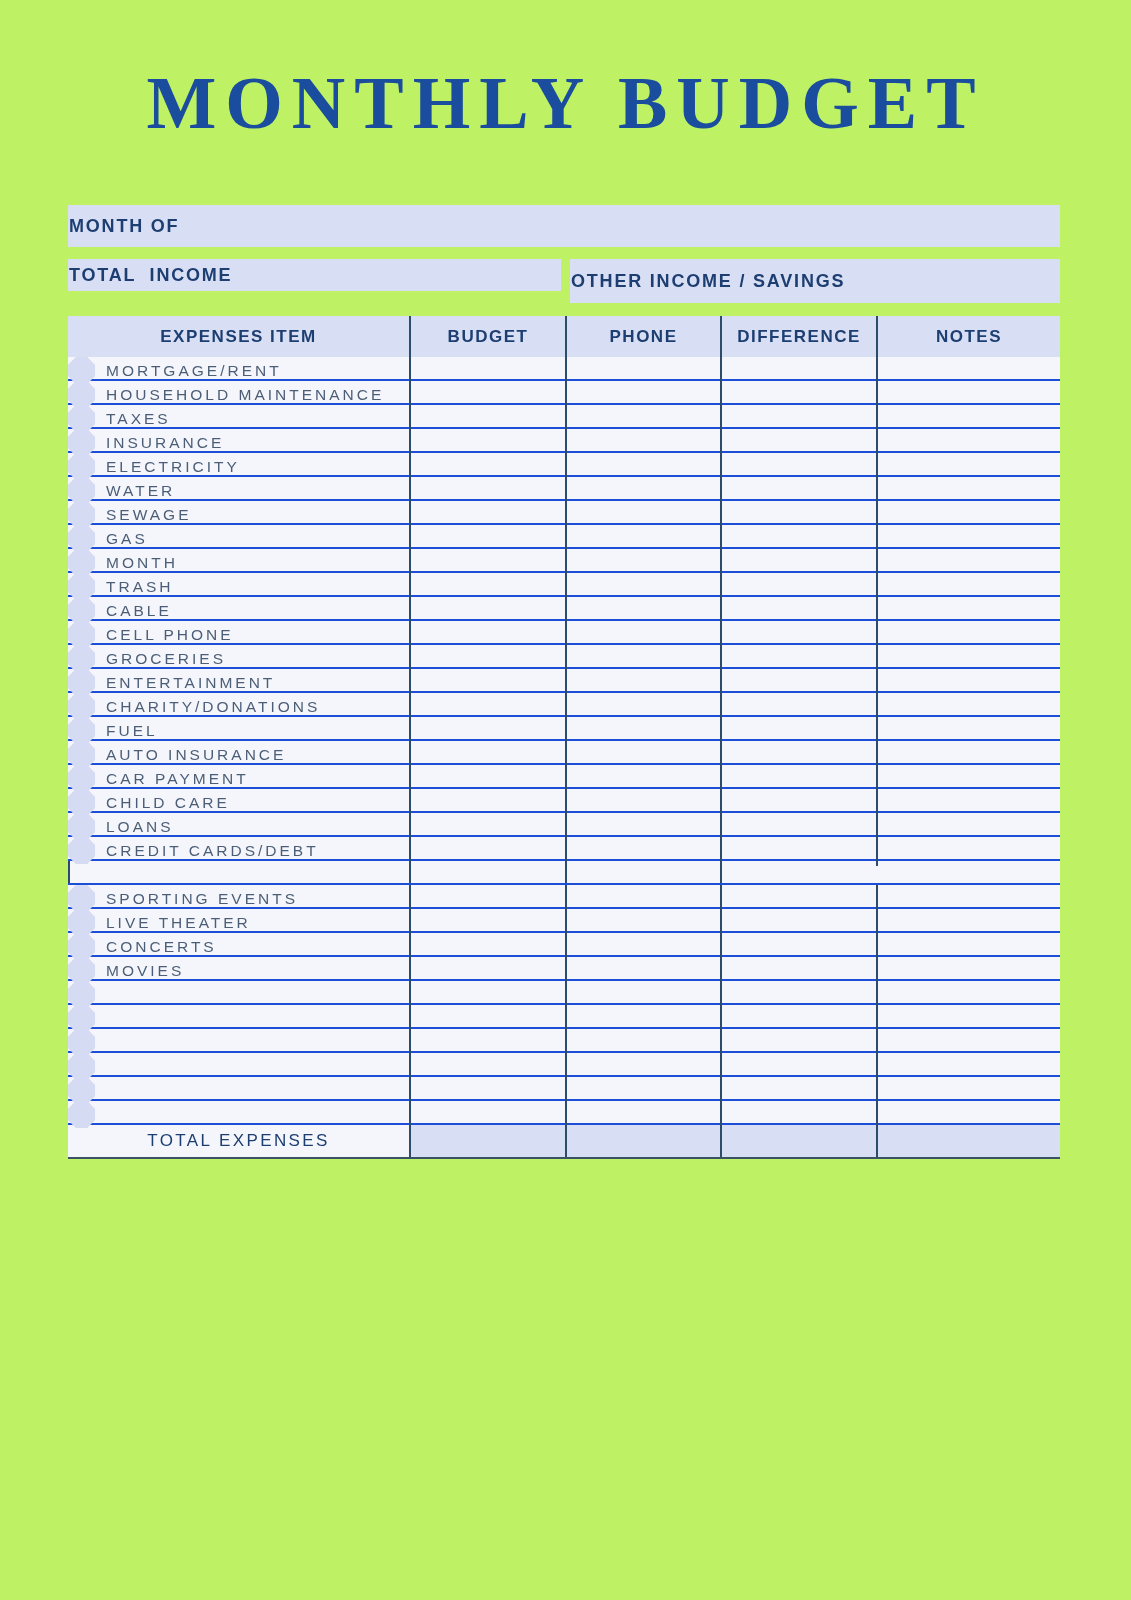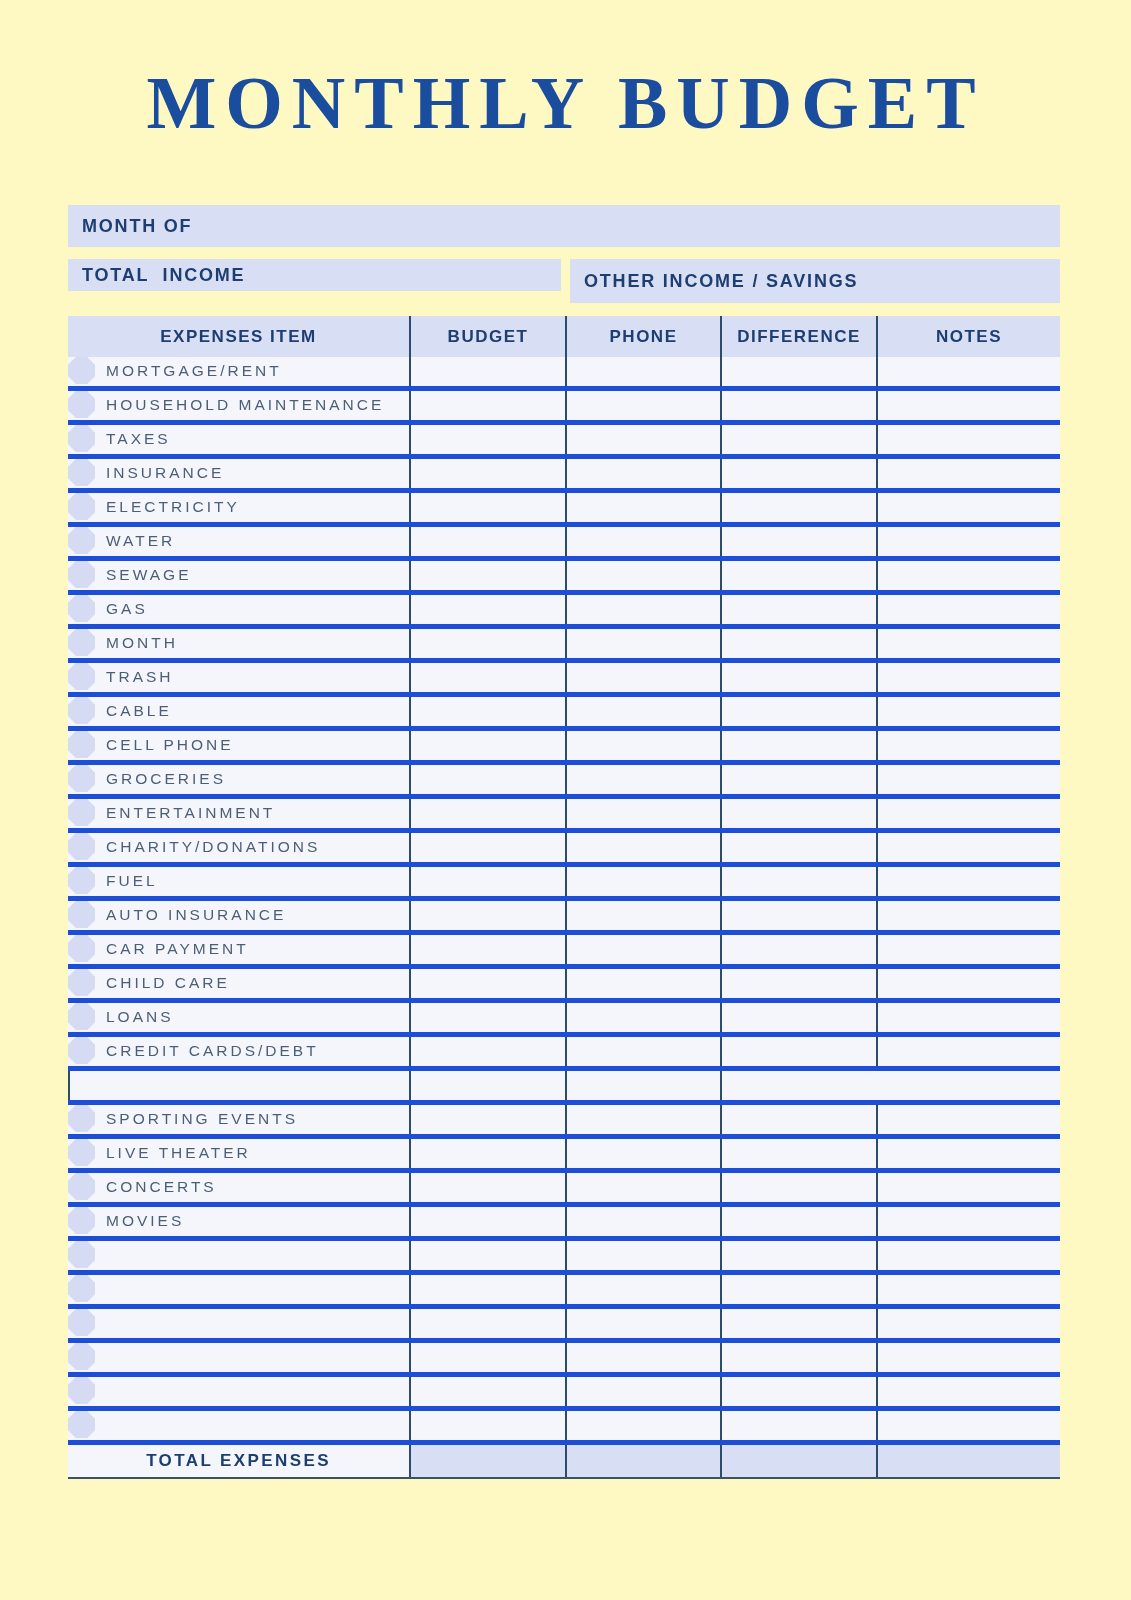--- a/index.html
+++ b/index.html
@@ -1,67 +1,67 @@
 <!DOCTYPE html>
 <html><head>
 <meta charset="utf-8">
 <style>
   * { margin:0; padding:0; box-sizing:border-box; }
   html,body { background:#e9edf5; }
   .page {
     position:relative; width:1131px; height:1600px; margin:0 auto;
-    background:#fef9c3; font-family:"Liberation Sans", sans-serif; overflow:hidden;
+    background:#bef264; font-family:"Liberation Sans", sans-serif; overflow:hidden;
   }
   .title {
     position:absolute; top:66px; left:0; width:100%; text-align:center;
     font-family:"Liberation Serif", serif; font-weight:bold;
     font-size:74px; letter-spacing:9px; color:#1b4d9e; line-height:1;
     white-space:pre;
   }
   .band {
     position:absolute; background:#d8def4; display:flex; align-items:center;
   }
   .band-label {
-    padding-left:14px; font-weight:bold; font-size:18px; letter-spacing:1.8px;
+    padding-left:1px; font-weight:bold; font-size:18px; letter-spacing:1.8px;
     color:#1d3e71; white-space:pre;
   }
   .band-fill { flex:1; align-self:stretch; }
   .band-month  { left:68px;  top:205px; width:992px; height:42px; }
   .band-income { left:68px;  top:259px; width:493px; height:32px; }
   .band-other  { left:570px; top:259px; width:490px; height:44px;gap:12px; }
 
   .budget-table {
     position:absolute; left:68px; top:316px; width:992px; background:#f4f6fb;
   }
   .grid-row {
     display:grid; grid-template-columns:341px 156px 155px 156px 184px;
   }
   .thead { height:41px; background:#d8def4; }
   .th {
     display:flex; align-items:center; justify-content:center;
     font-weight:bold; font-size:17px; letter-spacing:1.5px; color:#1d3e71;
     white-space:pre;
   }
-  .trow { height:34px; border-bottom:5px solid #1d4ed8; }
+  .trow { height:24px; border-bottom:2px solid #1d4ed8; }
   .vline { border-left:2px solid #2d4b6b; }
   .item-cell { display:flex; align-items:center; padding-bottom:2px; }
   .bullet {
     width:27px; height:27px; background:#d5dbf2; flex:0 0 auto;
     clip-path:polygon(29% 0,71% 0,100% 29%,100% 71%,71% 100%,29% 100%,0 71%,0 29%);
   }
   .item-label {
     margin-left:11px; font-size:15.5px; letter-spacing:3px; color:#4c5e77;
     white-space:pre;
   }
   .total-row { height:34px; border-bottom:2px solid #3a5265; }
   .total-label-cell {
     display:flex; align-items:center; justify-content:center;
   }
   .total-label {
-    font-weight:bold; font-size:17px; letter-spacing:2.4px; color:#1d3e71;
+    font-weight:normal; font-size:17px; letter-spacing:2.4px; color:#1d3e71;
     white-space:pre;
   }
   .total-value { background:#d8def4; }
 </style>
 </head>
 <body>
 
 <div class="page">
 
   <h1 class="title">MONTHLY BUDGET</h1>

